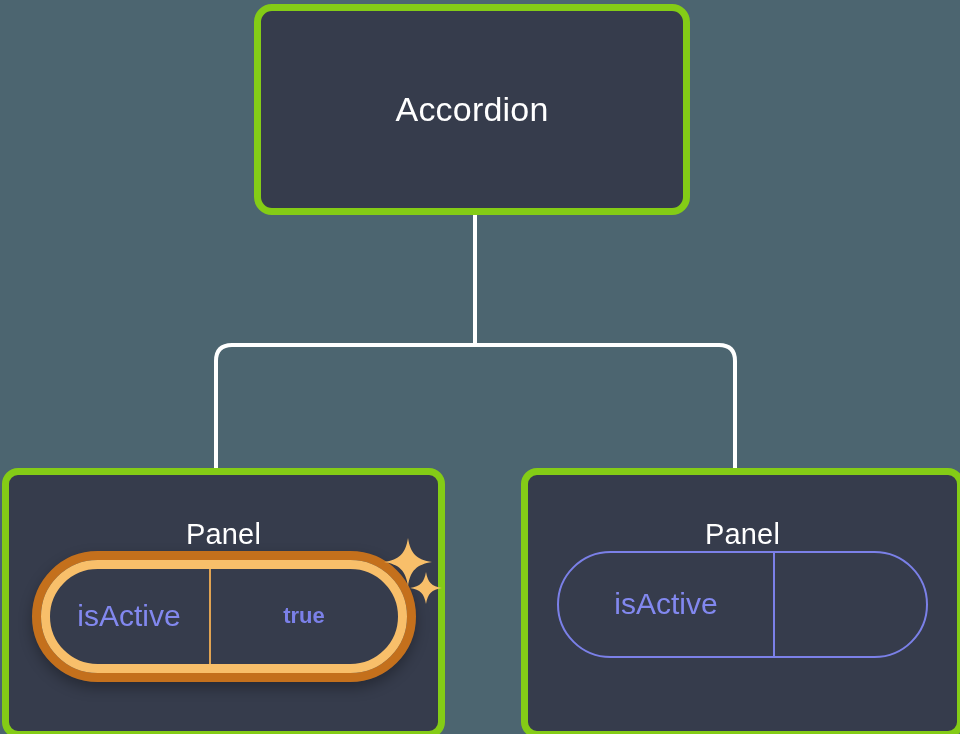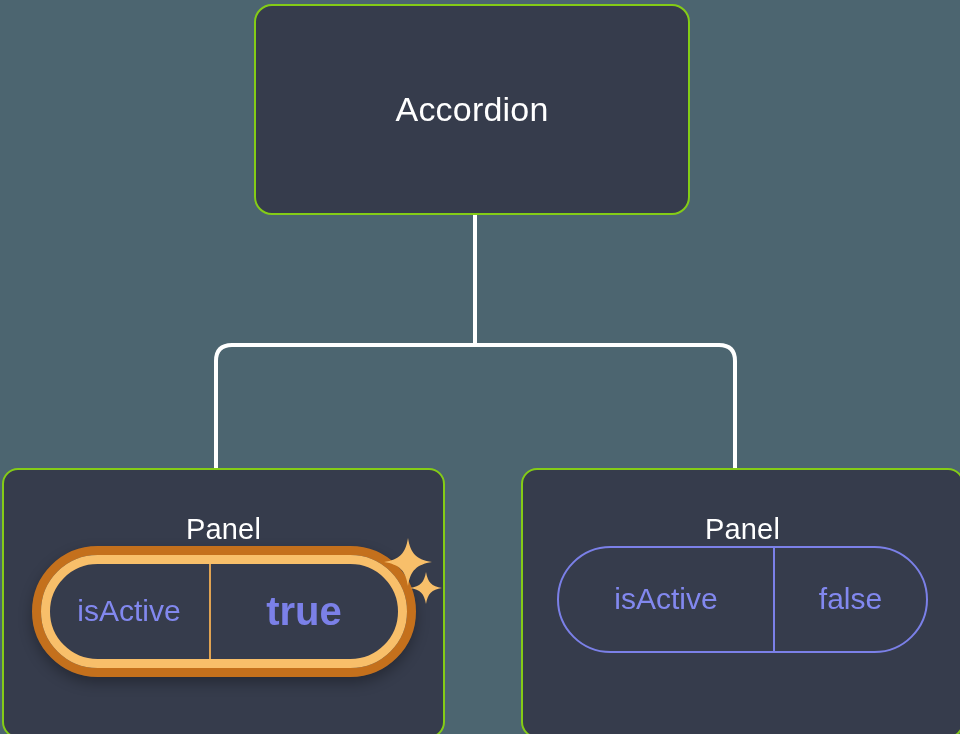--- a/index.html
+++ b/index.html
@@ -27,21 +27,21 @@
     top: 0;
     width: 960px;
     height: 734px;
   }
 
   
   .node {
     position: absolute;
     box-sizing: border-box;
     background: #363c4c;
-    border: 2px solid #84cc16;
+    border: 7px solid #84cc16;
     border-radius: 18px;
     display: flex;
     flex-direction: column;
     align-items: center;
   }
 
   .node-root {
     left: 254px;
     top: 4px;
     width: 436px;
@@ -139,21 +139,21 @@
   .pill-highlight-inner .pill-key {
     width: 161px;
     color: #8288ef;
     border-right: 2px solid #e0a352;
     font-size: 30px;
   }
   .pill-highlight-inner .pill-value {
     flex: 1;
     color: #7b80e8;
     font-weight: 700;
-    font-size: 40px;
+    font-size: 22px;
   }
 
   
   .sparkle {
     position: absolute;
     pointer-events: none;
   }
   .sparkle-big {
     left: 384px;
     top: 538px;
@@ -202,18 +202,17 @@
   <svg class="sparkle sparkle-small" viewBox="0 0 32 32">
     <path d="M16 0 C17.7 10.3 21.7 14.3 32 16 C21.7 17.7 17.7 21.7 16 32 C14.3 21.7 10.3 17.7 0 16 C10.3 14.3 14.3 10.3 16 0 Z" fill="#f8bf6a"></path>
   </svg>
 
   <div class="node node-leaf right">
     <div class="node-title">Panel</div>
 
     <div class="pill-wrap">
       <div class="pill pill-normal">
         <div class="pill-cell pill-key">isActive</div>
-        <div class="pill-cell pill-value">false</div>
       </div>
     </div>
   </div>
 
 </div>
 
 </body></html>

